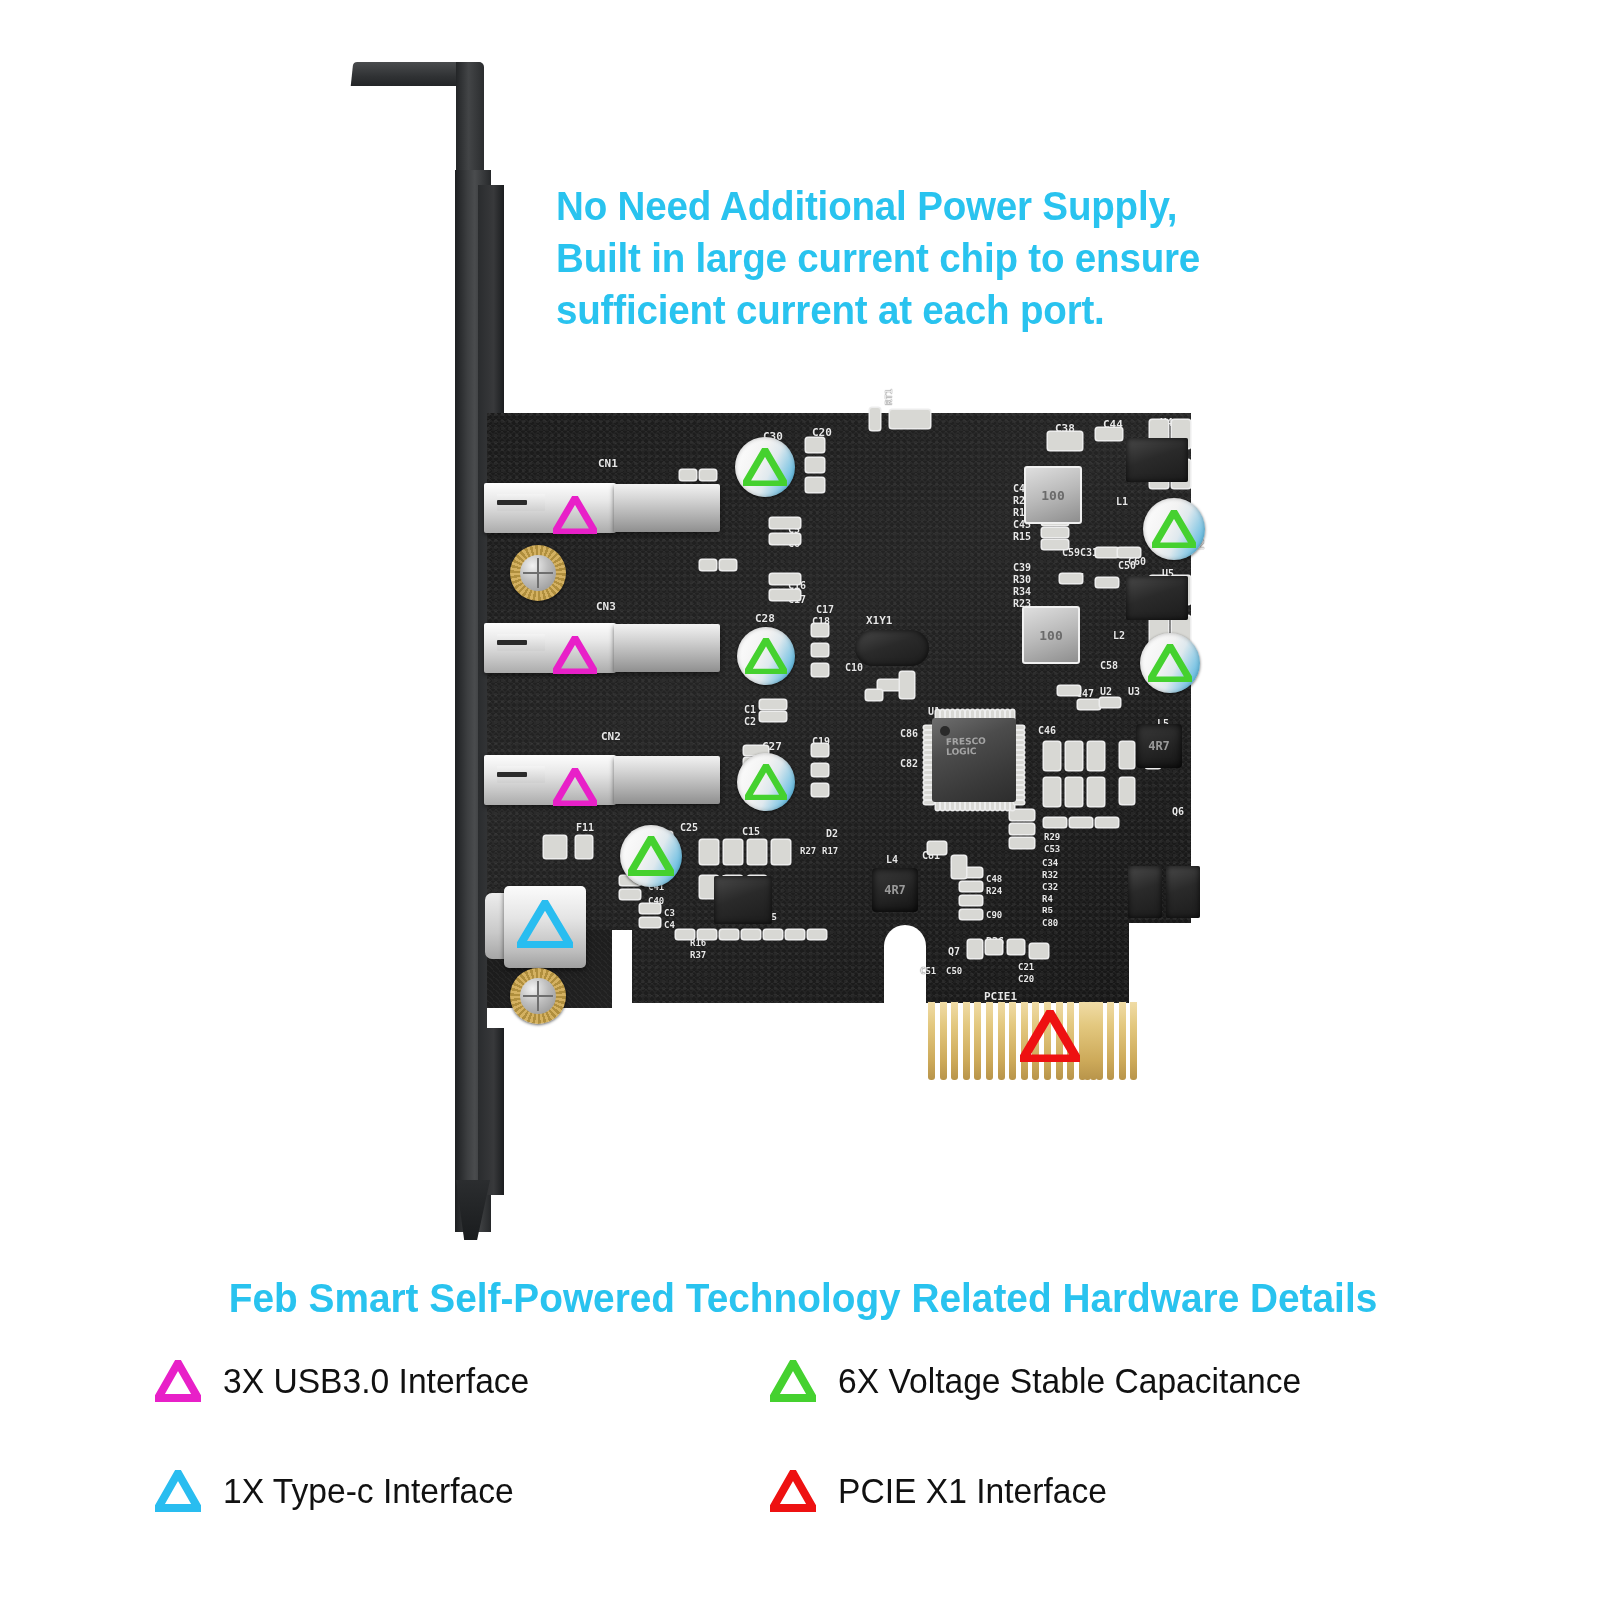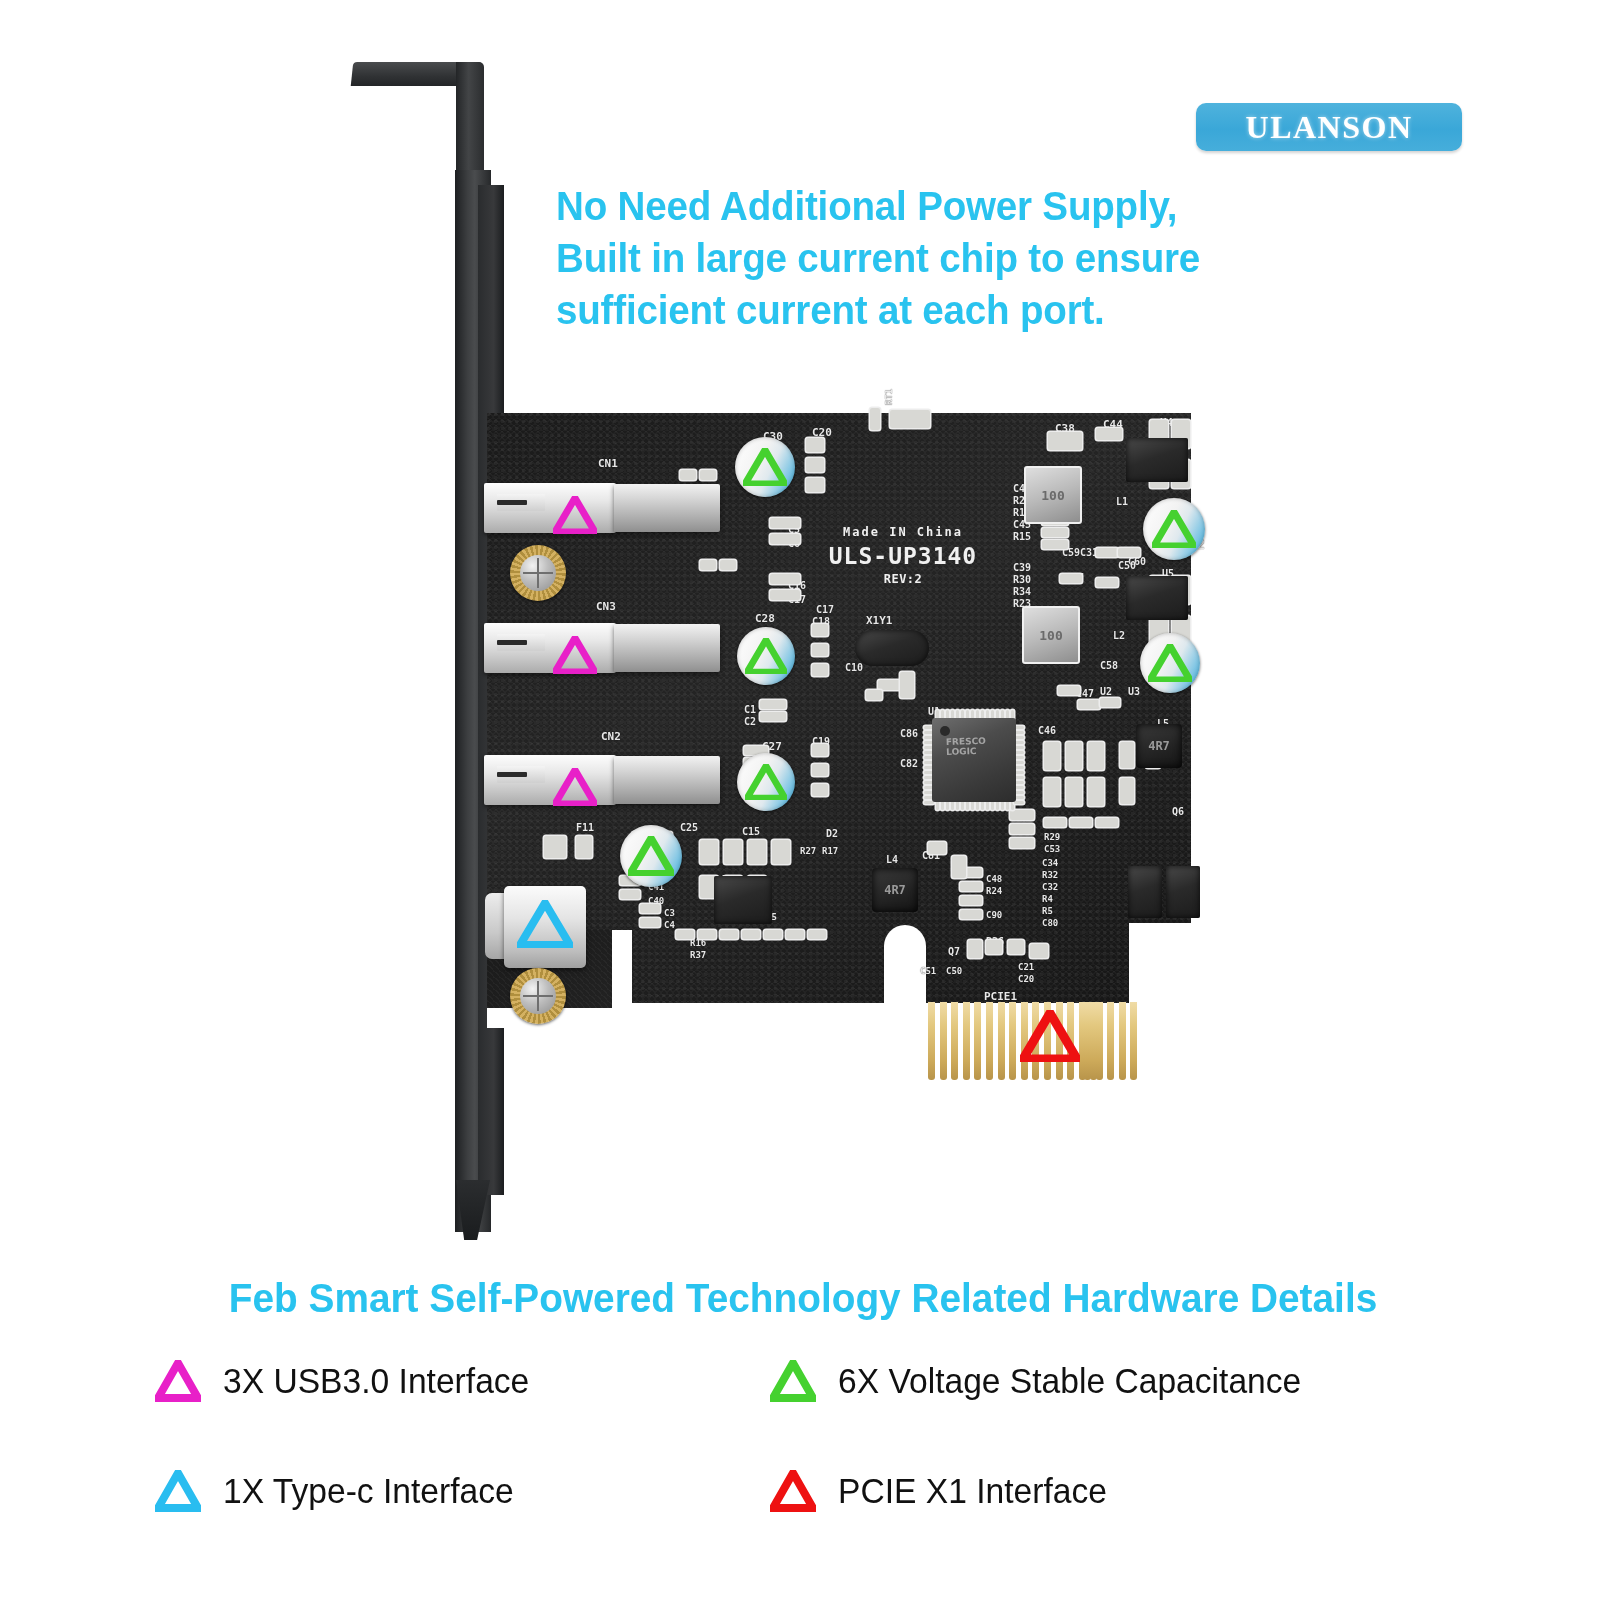--- a/index.html
+++ b/index.html
@@ -247,43 +247,35 @@
     font-family:"Liberation Sans","DejaVu Sans",sans-serif;
     white-space:nowrap; margin-left: 22px;
     transform: scaleX(.96); transform-origin:left center;
   }
 </style>
 </head>
 <body>
 
 <div id="root">
 
-  <div class="brand-badge">
-    <span>ULANSON</span>
-  </div>
 
   <div class="headline">No Need Additional  Power Supply, Built in large current chip to ensure sufficient current at each port.</div>
 
   <div class="bracket-top-tab"></div>
   <div class="bracket-neck"></div>
   <div class="bracket-main"></div>
   <div class="bracket-wide"></div>
   <div class="bracket-foot"></div>
 
   <div class="pcb"></div>
   <div class="pcb-step"></div>
   <div class="pcb-lowerleft"></div>
   <div class="pcb-notch"></div>
   <div class="pcb-rightcut"></div>
 
-  <div class="silk-model">
-    <span class="m1">Made IN China</span>
-    <span class="m2">ULS-UP3140</span>
-    <span class="m3">REV:2</span>
-  </div>
 
   <div id="board-details">
       <div class="silk" style="left: 598px; top: 457px; font-size: 11px; text-align: right;">CN1</div>
       <div class="silk" style="left: 596px; top: 600px; font-size: 11px;">CN3</div>
       <div class="silk" style="left: 601px; top: 730px; font-size: 11px;">CN2</div>
       <div class="silk" style="left: 900px; top: 418px; font-size: 11px;">LED1</div>
       <div class="silk" style="left: 884px; top: 405px; font-size: 9px; transform: rotate(-90deg); transform-origin: left top;">RT1</div>
       <div class="silk" style="left: 1055px; top: 422px; font-size: 11px;">C38</div>
       <div class="silk" style="left: 1103px; top: 418px; font-size: 11px;">C44</div>
       <div class="silk" style="left: 1160px; top: 416px; font-size: 11px;">U4</div>
@@ -347,21 +339,21 @@
       <div class="silk" style="left: 886px; top: 854px; font-size: 10px;">L4</div>
       <div class="silk" style="left: 922px; top: 850px; font-size: 10px;">C81</div>
       <div class="silk" style="left: 948px; top: 946px; font-size: 10px;">Q7</div>
       <div class="silk" style="left: 986px; top: 874px; font-size: 9px;">C48</div>
       <div class="silk" style="left: 986px; top: 886px; font-size: 9px;">R24</div>
       <div class="silk" style="left: 986px; top: 936px; font-size: 10px;">R26</div>
       <div class="silk" style="left: 986px; top: 910px; font-size: 9px;">C90</div>
       <div class="silk" style="left: 1042px; top: 870px; font-size: 9px;">R32</div>
       <div class="silk" style="left: 1042px; top: 882px; font-size: 9px;">C32</div>
       <div class="silk" style="left: 1042px; top: 894px; font-size: 9px;">R4</div>
-      <div class="silk" style="left: 1042px; top: 906px; font-size: 9px;">R5</div>
+      <div class="silk" style="left: 1042px; top: 906px; font-size: 9px; font-family: Liberation Mono, monospace;">R5</div>
       <div class="silk" style="left: 1042px; top: 918px; font-size: 9px;">C80</div>
       <div class="silk" style="left: 1042px; top: 858px; font-size: 9px;">C34</div>
       <div class="silk" style="left: 1044px; top: 820px; font-size: 9px;">C54</div>
       <div class="silk" style="left: 1044px; top: 832px; font-size: 9px;">R29</div>
       <div class="silk" style="left: 1044px; top: 844px; font-size: 9px;">C53</div>
       <div class="silk" style="left: 1010px; top: 812px; font-size: 9px;">R9</div>
       <div class="silk" style="left: 1010px; top: 824px; font-size: 9px;">R8</div>
       <div class="silk" style="left: 1172px; top: 806px; font-size: 10px;">Q6</div>
       <div class="silk" style="left: 1018px; top: 962px; font-size: 9px;">C21</div>
       <div class="silk" style="left: 1018px; top: 974px; font-size: 9px;">C20</div>

